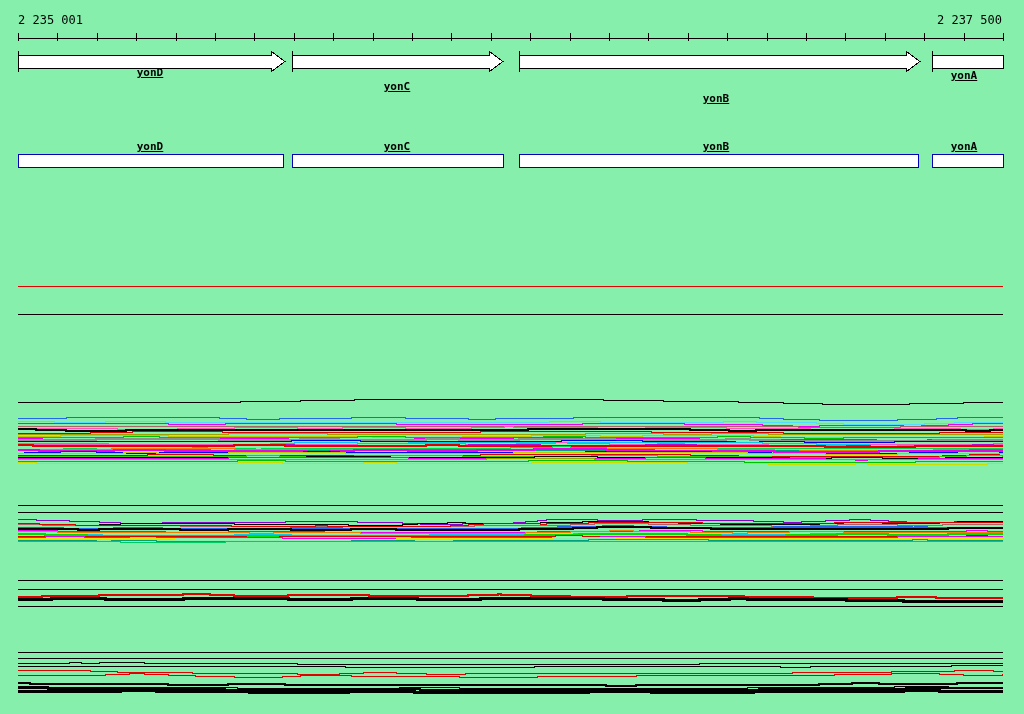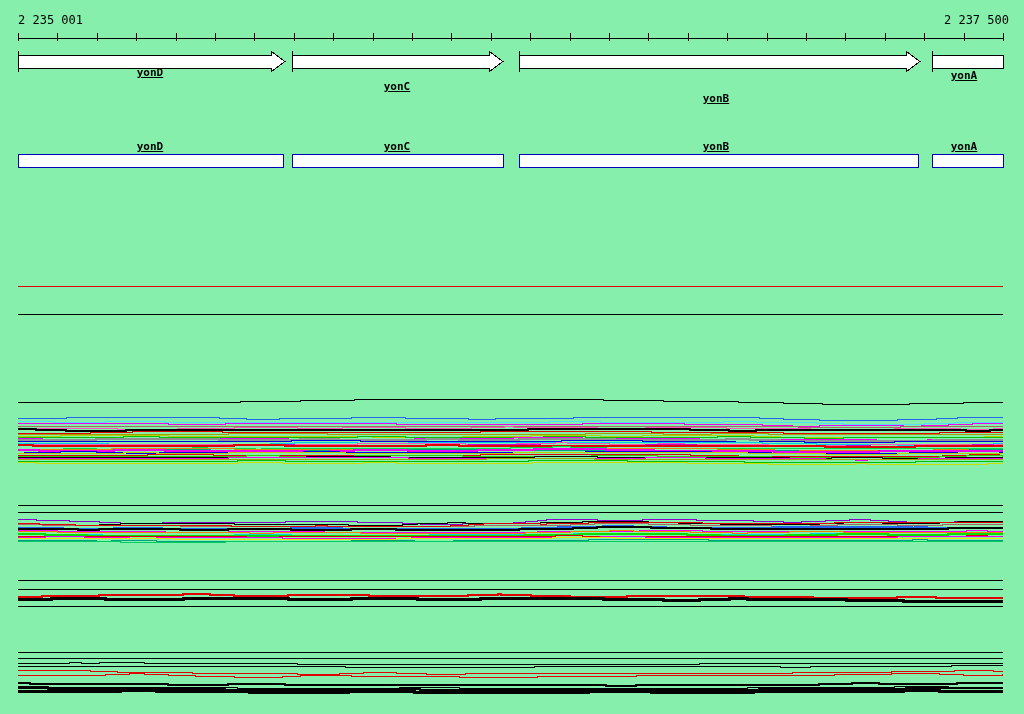--- a/index.html
+++ b/index.html
@@ -1,21 +1,21 @@
 <!DOCTYPE html>
 <html><head>
 <meta charset="utf-8">
 <style>
   html,body{margin:0;padding:0;background:#ffffff;}
   .stage{position:relative;width:1024px;height:714px;background:#86efac;overflow:hidden;
          font-family:"DejaVu Sans Mono","Liberation Mono",monospace;}
   .stage svg{position:absolute;left:0;top:0;}
   .coord{position:absolute;top:13px;font-size:12px;color:#000;white-space:pre;}
   .coord.left{left:18px;}
-  .coord.right{right:15px;text-align:right;margin-left:32px;}
+  .coord.right{right:22px;text-align:right;margin-left:32px;}
   .glabel{position:absolute;transform:translateX(-50%);font-size:11px;color:#000;
           text-decoration:underline;white-space:pre;line-height:12px;font-weight:bold;}
 </style>
 </head>
 <body>
 
 <div class="stage">
   <svg id="plot" width="1024" height="714" viewBox="0 0 1024 714" shape-rendering="crispEdges">
       <line x1="18" y1="286" x2="1003" y2="286" stroke="#e00000"></line>
       <line x1="18" y1="314" x2="1003" y2="314" stroke="#000000"></line>

